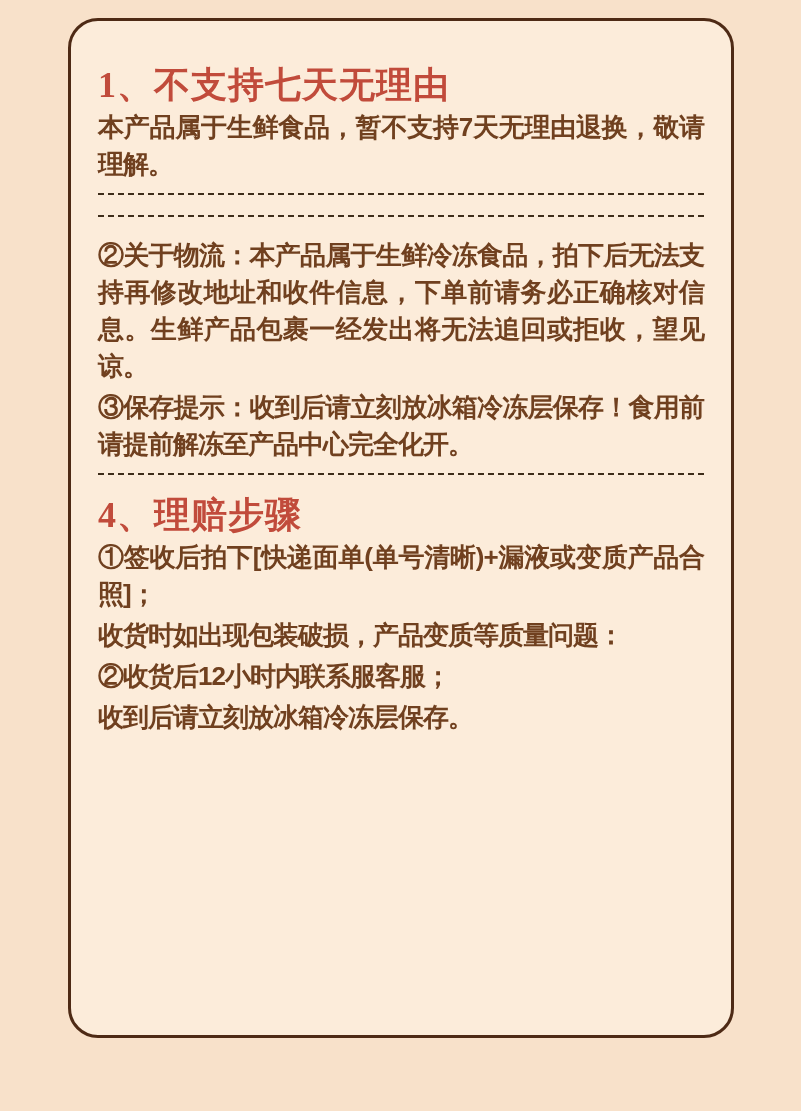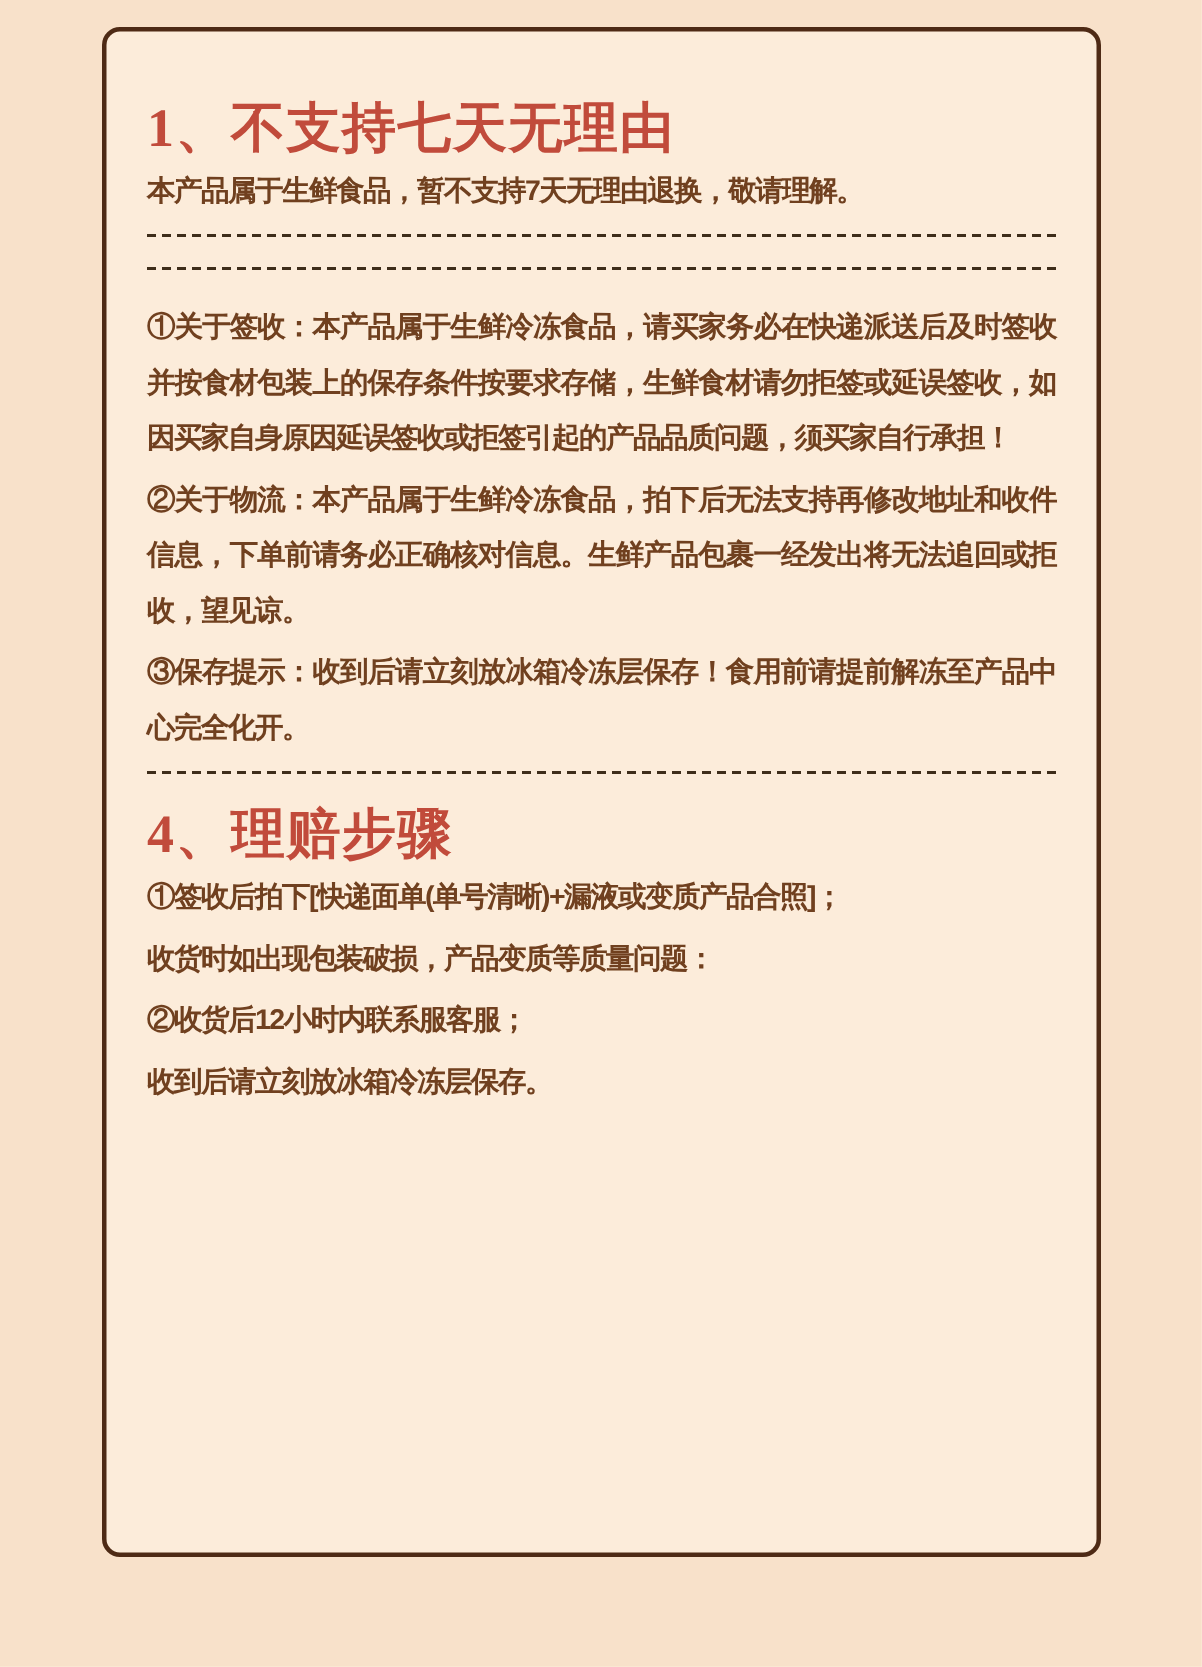--- a/index.html
+++ b/index.html
@@ -16,34 +16,34 @@
   }
   .card {
     position: absolute;
     left: 68px;
     top: 18px;
     width: 666px;
     height: 1020px;
     box-sizing: border-box;
     background: #fcecda;
     border: 3px solid #4e2a15;
-    border-radius: 12px;
+    border-radius: 30px;
     padding: 44px 27px 0 27px;
   }
   .section-title {
     font-size: 36px;
     font-weight: bold;
     color: #c14b3b;
     line-height: 40px;
     margin: 0 0 4px 0;
     letter-spacing: 1px;
     font-family: "Liberation Serif", "DejaVu Serif", serif;
   }
   .section p {
-    font-size: 19px;
+    font-size: 26px;
     font-weight: bold;
     color: #70401f;
     line-height: 37px;
     letter-spacing: -1px;
     margin: 0 0 4px 0;
     text-align: justify;
     text-align-last: left;
   }
   .section p:last-child {
     margin-bottom: 0;
@@ -64,21 +64,20 @@
     <h2 class="section-title">1、不支持七天无理由</h2>
     <p>本产品属于生鲜食品，暂不支持7天无理由退换，敬请理解。</p>
   </div>
 
   <hr class="sep">
 
 
   <hr class="sep">
 
   <div class="section">
-    <p>①关于签收：本产品属于生鲜冷冻食品，请买家务必在快递派送后及时签收并按食材包装上的保存条件按要求存储，生鲜食材请勿拒签或延误签收，如因买家自身原因延误签收或拒签引起的产品品质问题，须买家自行承担！</p>
     <p>②关于物流：本产品属于生鲜冷冻食品，拍下后无法支持再修改地址和收件信息，下单前请务必正确核对信息。生鲜产品包裹一经发出将无法追回或拒收，望见谅。</p>
     <p>③保存提示：收到后请立刻放冰箱冷冻层保存！食用前请提前解冻至产品中心完全化开。</p>
   </div>
 
   <hr class="sep">
 
   <div class="section">
     <h2 class="section-title">4、理赔步骤</h2>
     <p>①签收后拍下[快递面单(单号清晰)+漏液或变质产品合照]；</p>
     <p>收货时如出现包装破损，产品变质等质量问题：</p>

